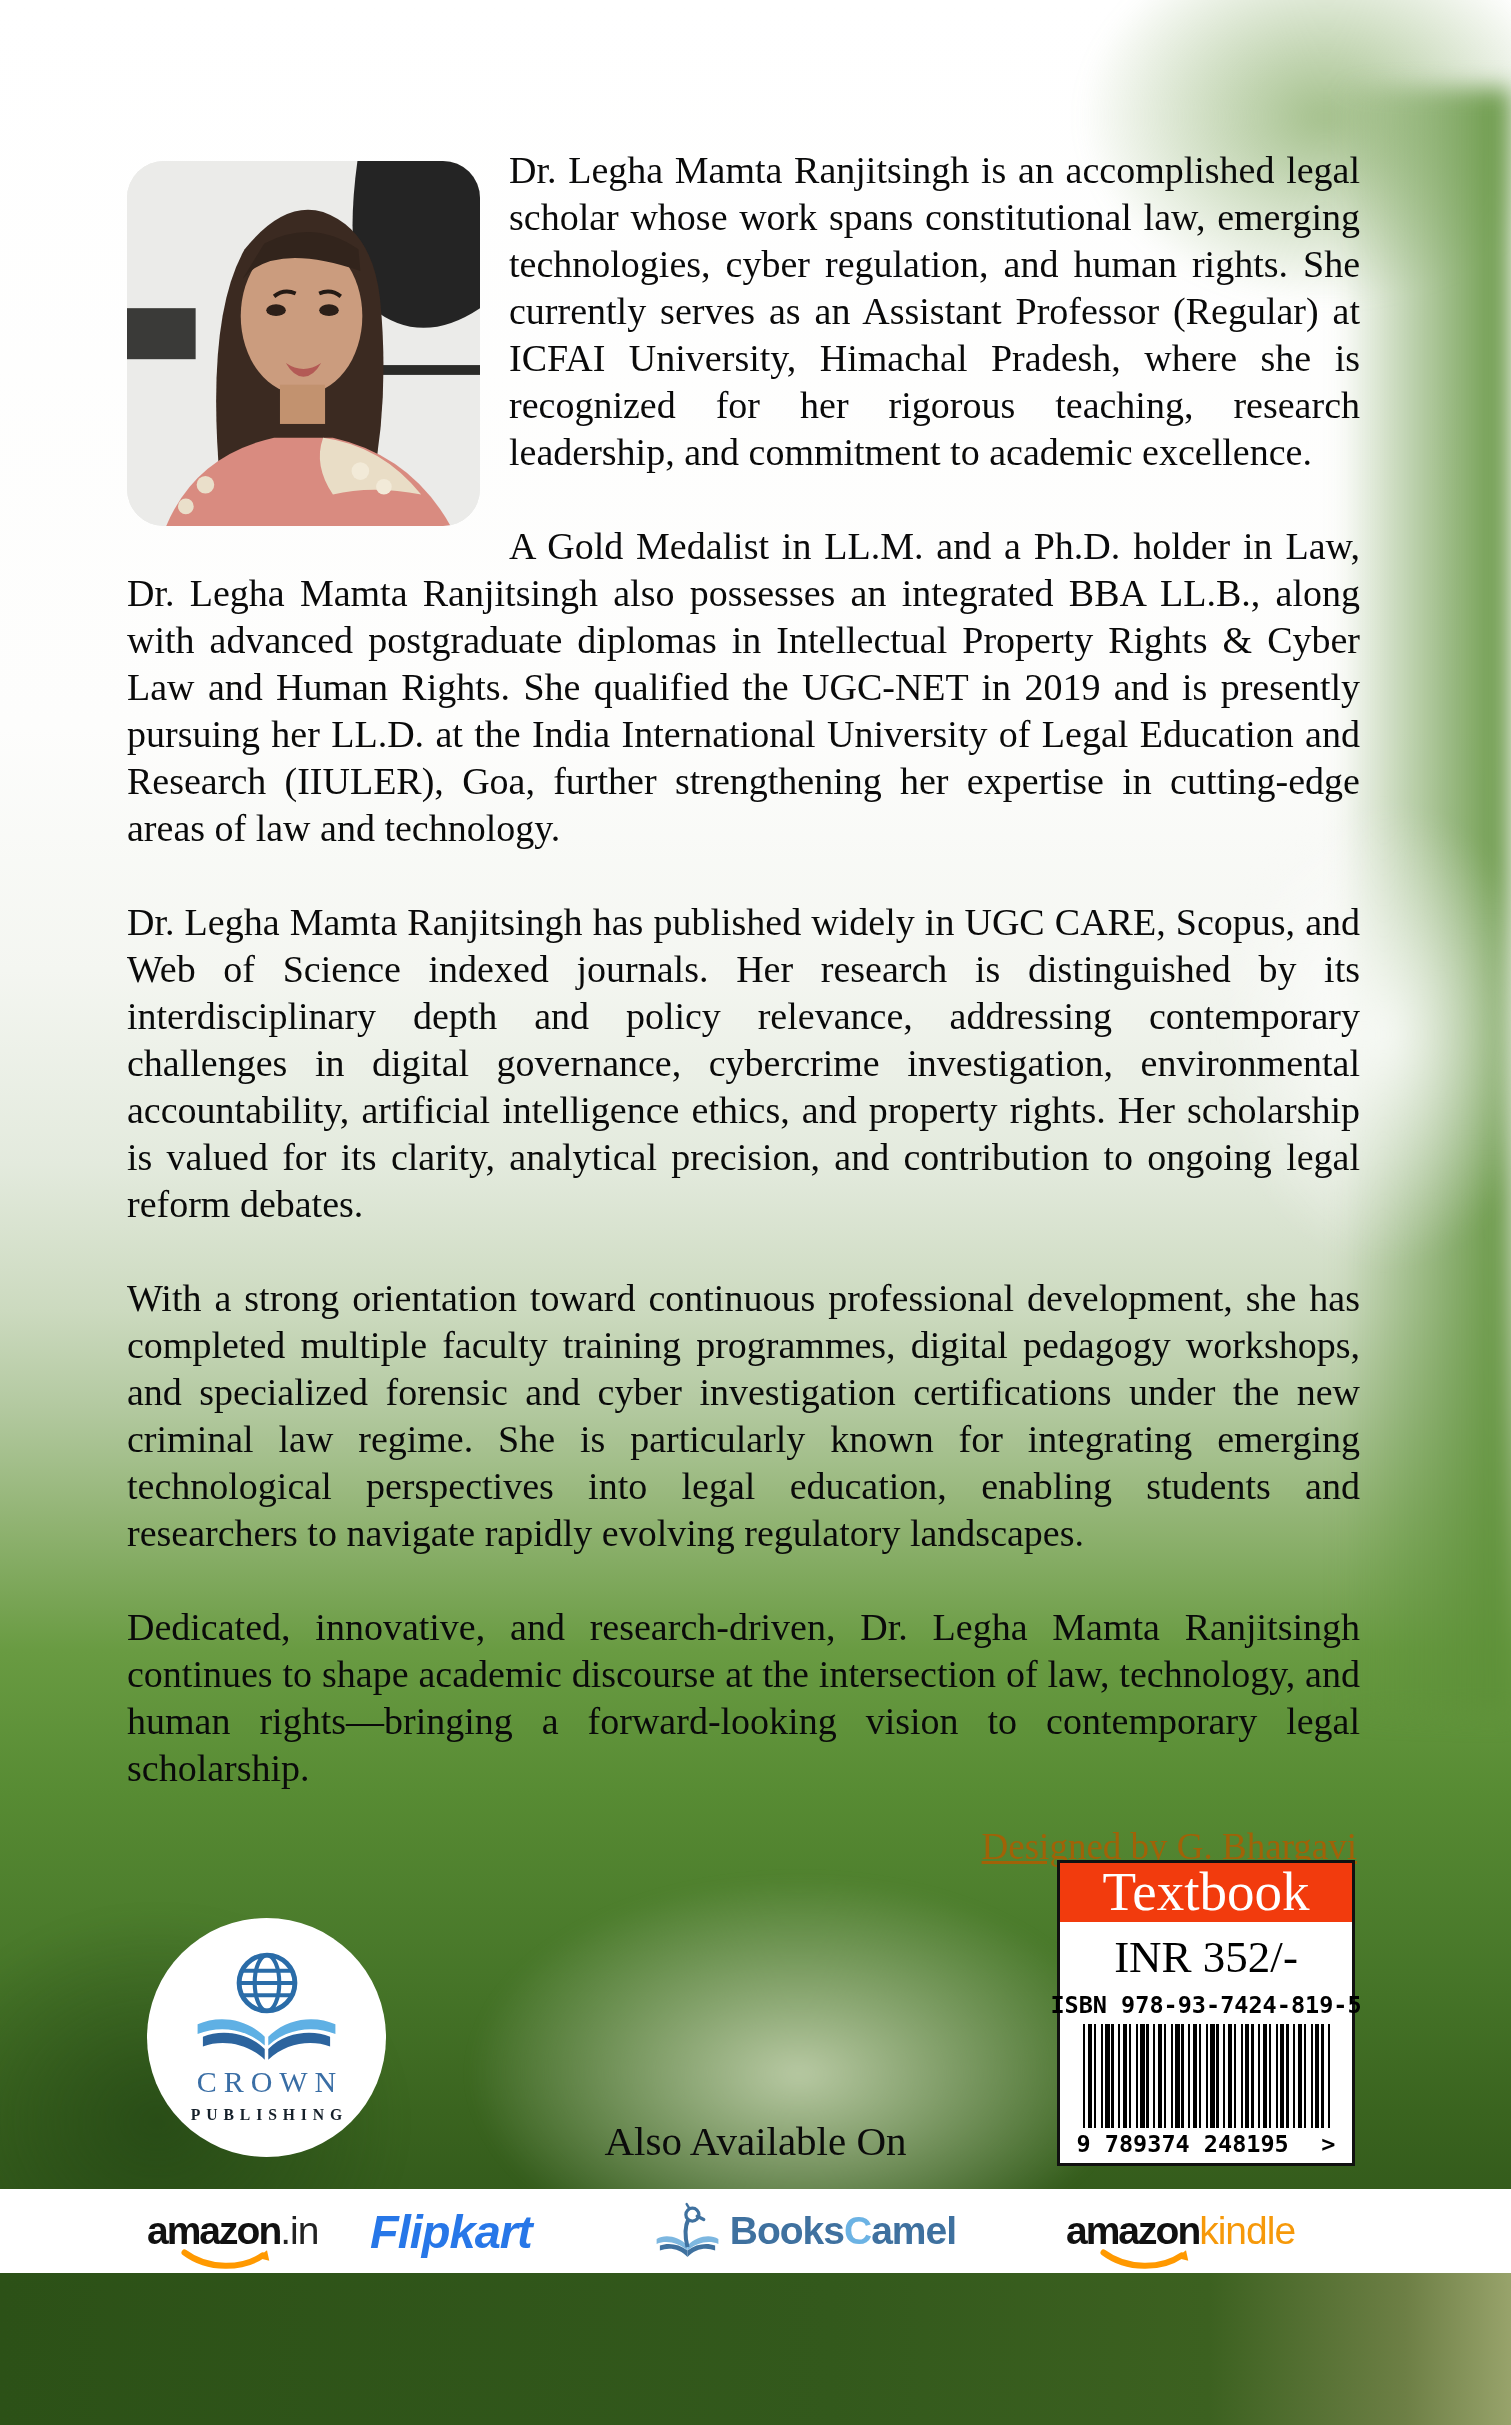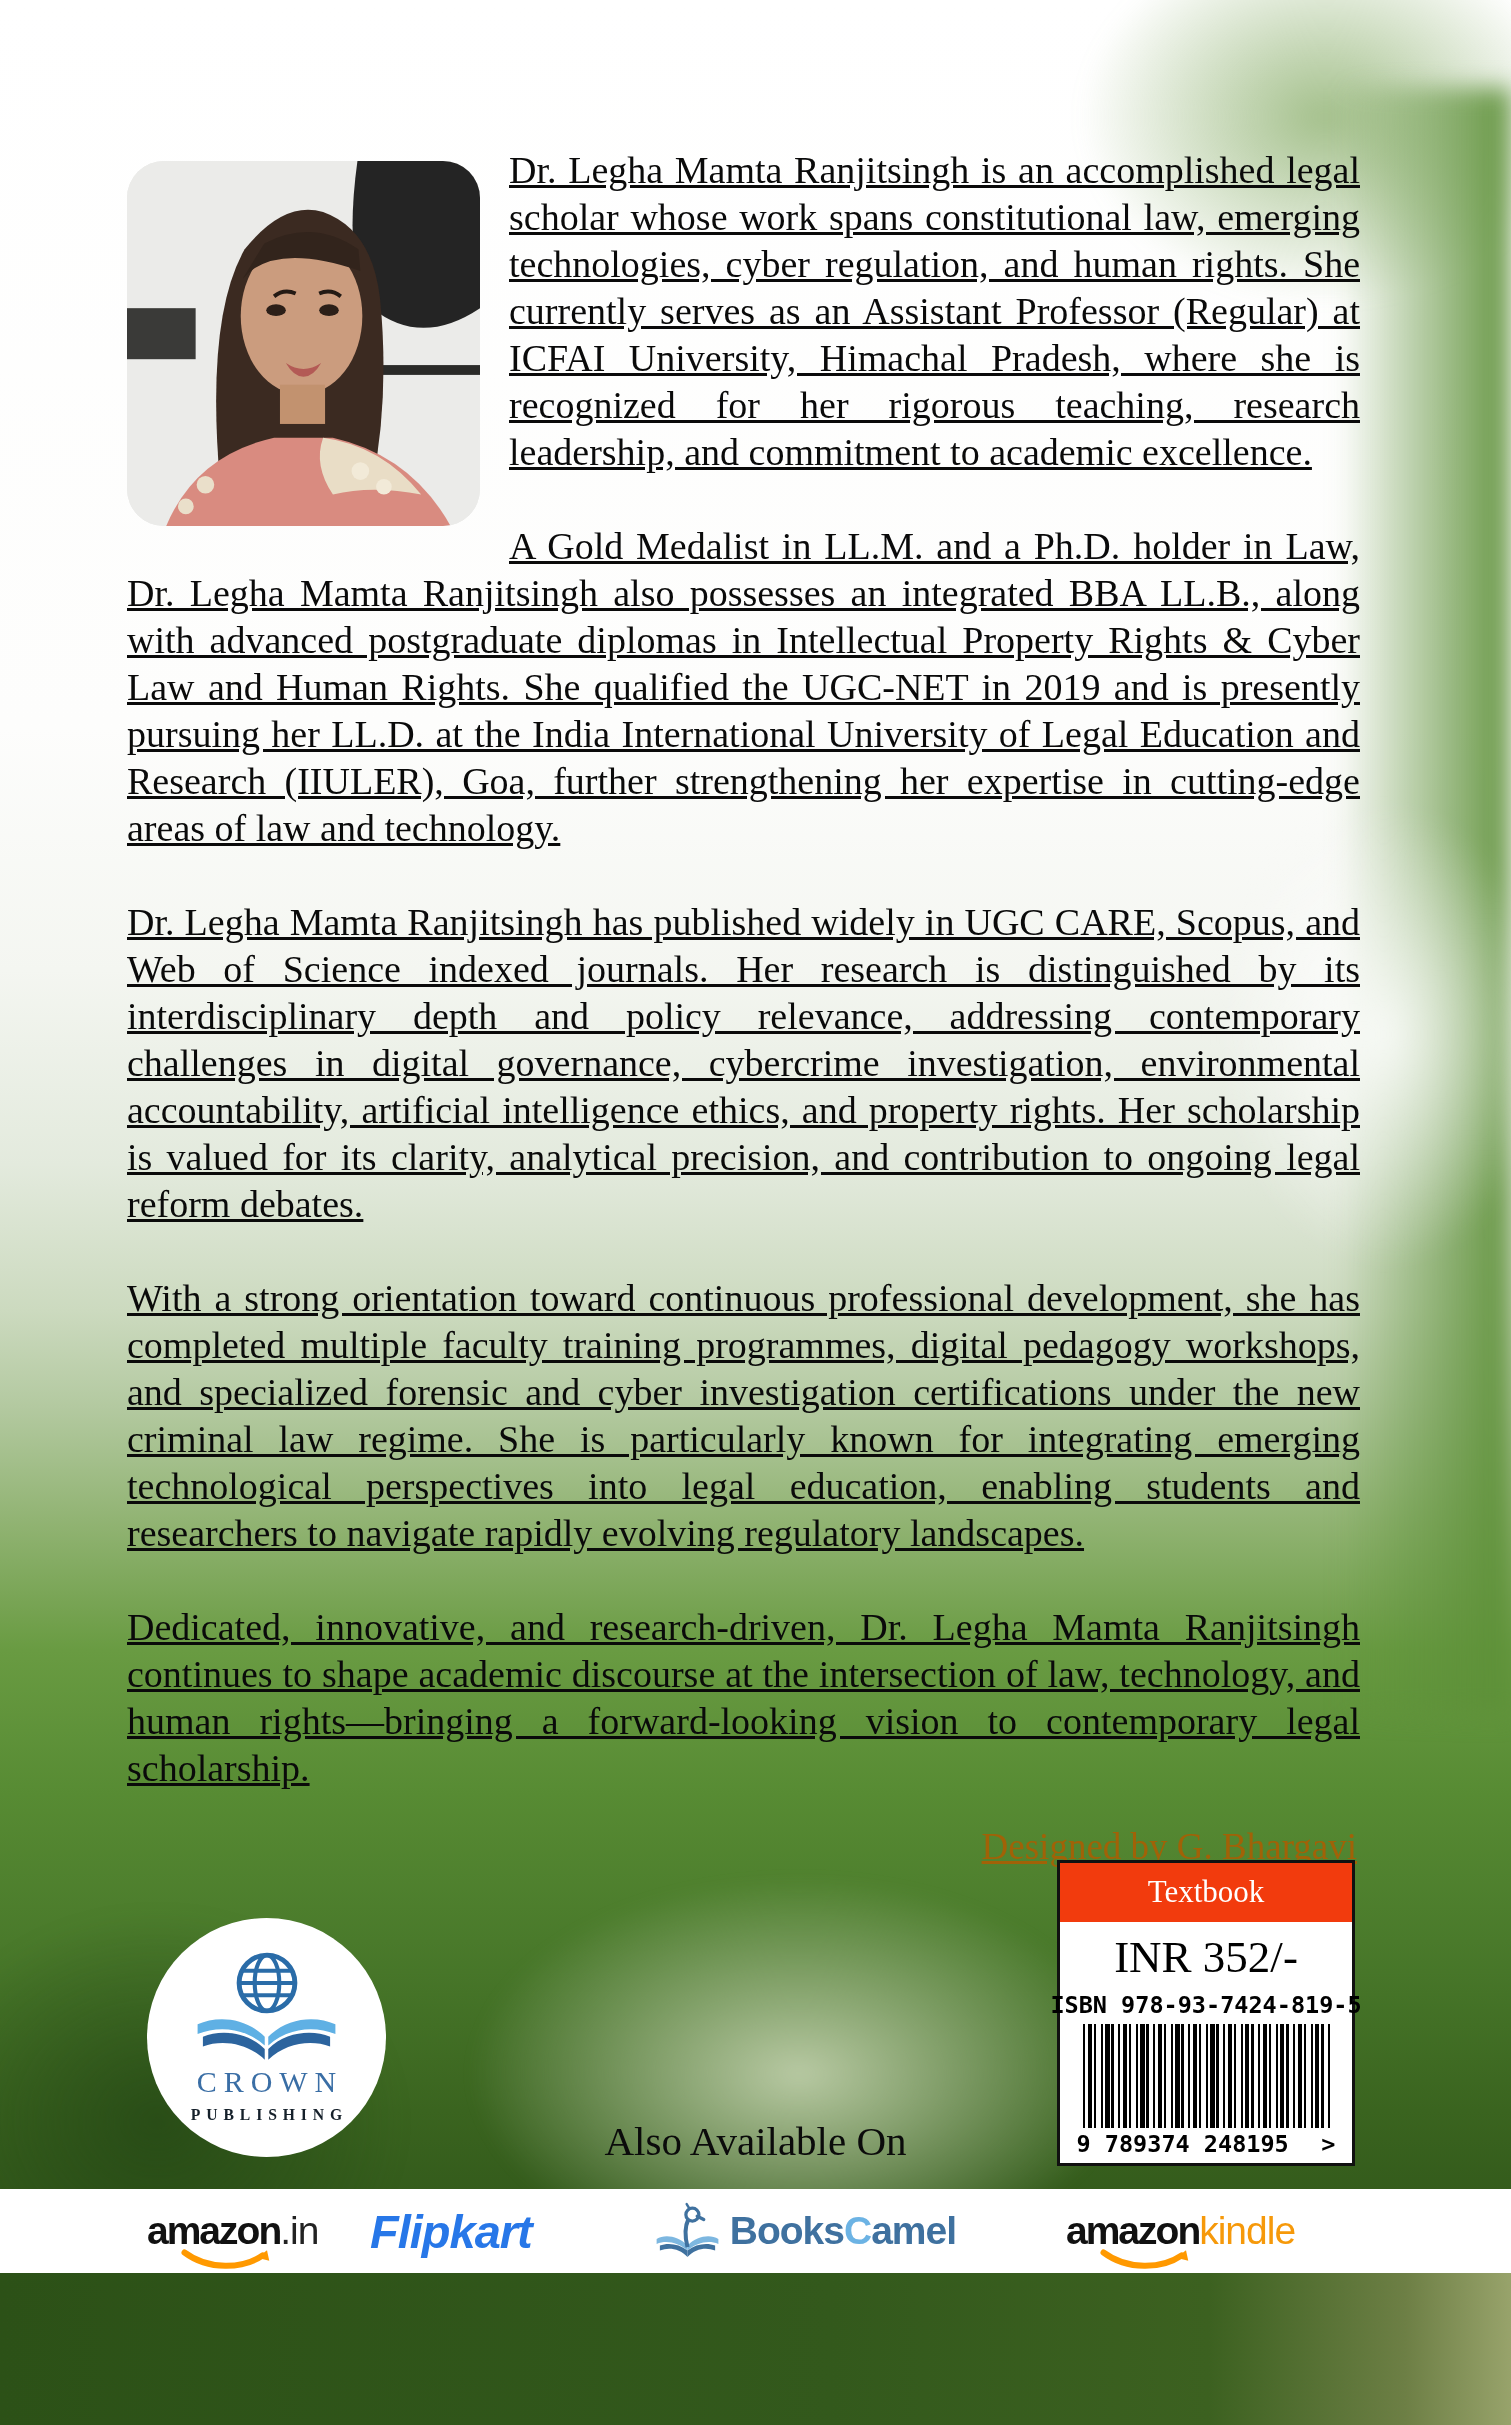--- a/index.html
+++ b/index.html
@@ -27,36 +27,36 @@
     background:radial-gradient(closest-side, rgba(198,212,178,0.9), rgba(198,212,178,0) 85%);
     filter:blur(7.8px);}
   .bg-dark-left{position:absolute;left:-88px;top:1911px;width:490px;height:421px;
     background:radial-gradient(closest-side, rgba(30,62,18,0.6), rgba(30,62,18,0));
     filter:blur(9.8px);}
   .bottom-strip{position:absolute;left:0;top:2273px;width:100%;height:153px;z-index:1;
     background:linear-gradient(90deg,#2c5117 0%,#33591c 55%,#3c6120 80%,#6d7f45 93%,#98a36b 100%);}
 
   
   .content{position:absolute;left:127px;top:147px;width:1233px;z-index:2;
-    color:#0a0a0a;font-size:38px;line-height:47px;text-align:justify;text-decoration:underline;}
+    color:#0a0a0a;font-size:38px;line-height:47px;text-align:justify;}
   .content p{margin:0 0 47px 0;}
   .photo{float:left;width:353px;height:365px;margin:13.7px 29px 15.7px 0;
     border-radius:37px;overflow:hidden;background:#e9e9e7;}
   .photo svg{display:block;width:100%;height:100%;}
 
   
   .designed-by{position:absolute;right:154px;top:1825px;z-index:2;
     font-size:37px;color:#a16207;text-decoration:underline;}
 
   
   .isbn-box{position:absolute;left:1057px;top:1860px;width:298px;height:306px;z-index:2;
     background:#ffffff;border:3.9px solid #111;box-sizing:border-box;
     display:flex;flex-direction:column;align-items:center;}
   .textbook-band{width:100%;height:59px;background:#f23b0d;color:#fff;
-    font-size:31px;line-height:57px;text-align:center;}
+    font-size:55px;line-height:57px;text-align:center;}
   .inr{font-size:45px;line-height:51px;margin-top:9.8px;color:#000;}
   .isbn-line{font-family:"DejaVu Sans Mono",monospace;font-weight:bold;
     font-size:23.5px;margin-top:7.8px;color:#000;white-space:nowrap;}
   .barcode{width:247px;height:104px;margin:5.9px auto 0;
     background:repeating-linear-gradient(90deg,
       #000 0 2px,#fff 2px 4.9px,#000 4.9px 8.8px,#fff 8.8px 10.8px,#000 10.8px 12.7px,
       #fff 12.7px 17.6px,#000 17.6px 19.6px,#fff 19.6px 21.6px,#000 21.6px 26.5px,
       #fff 26.5px 28px,#000 28px 31px,#fff 31px 35px);}
   .barcode-digits{width:259px;margin:2px auto 0;font-family:"DejaVu Sans Mono",monospace;
     font-weight:bold;font-size:23.5px;color:#000;display:flex;justify-content:space-between;}

